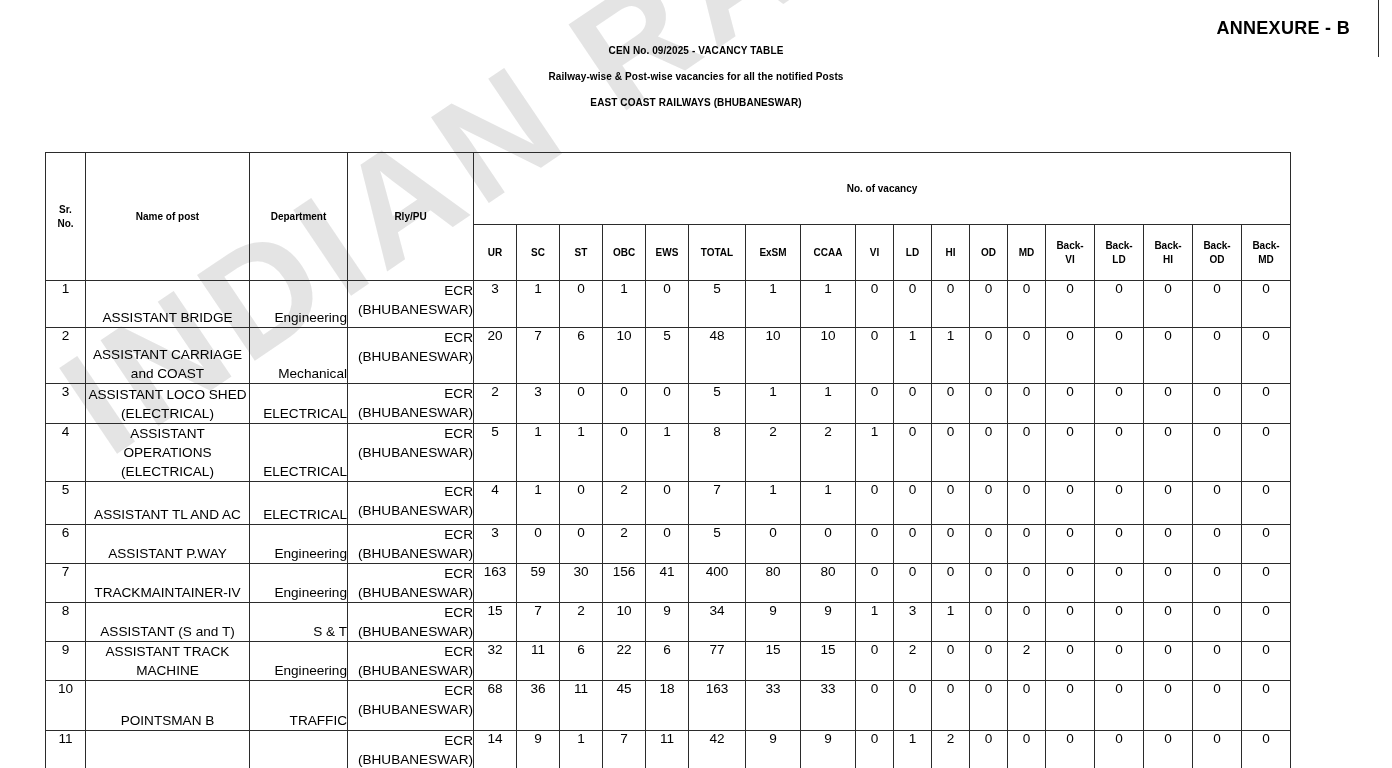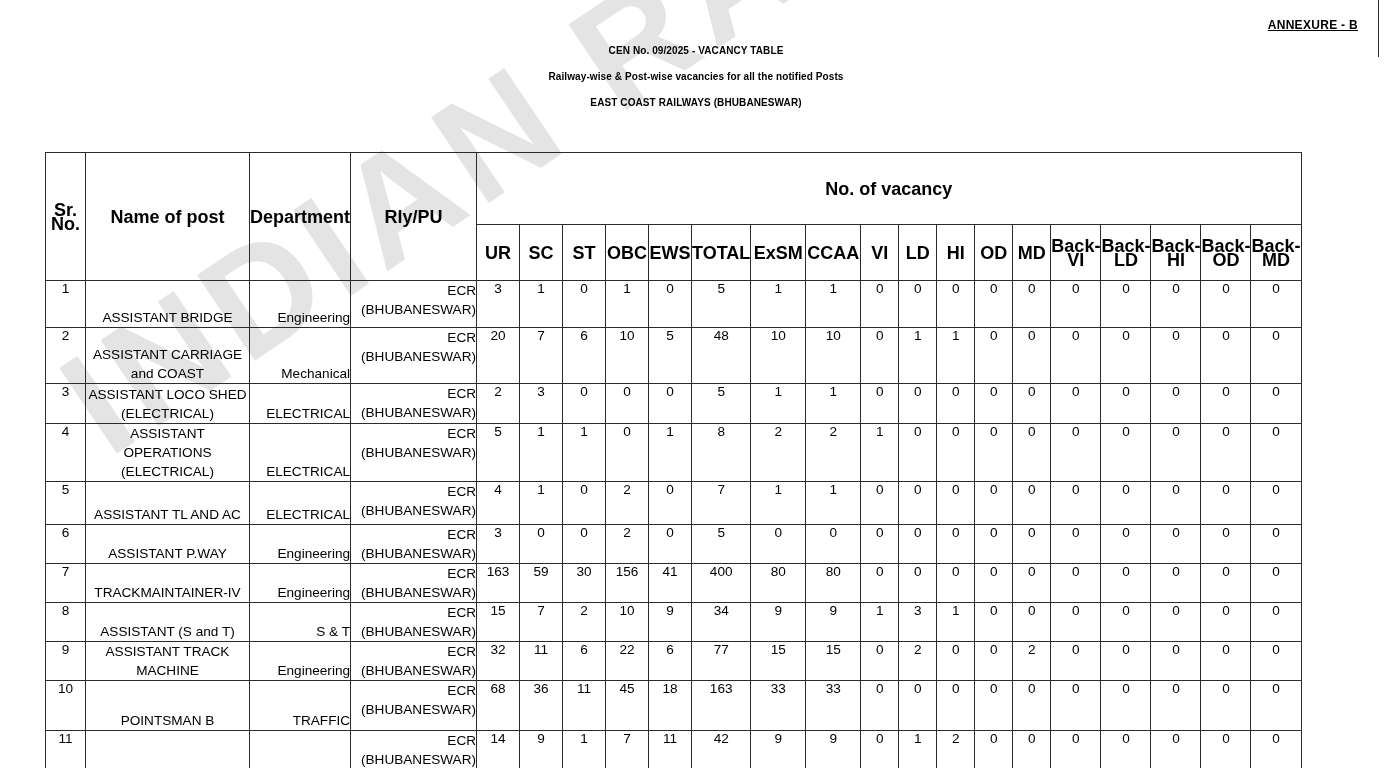--- a/index.html
+++ b/index.html
@@ -45,27 +45,26 @@
   
   #page {
     position: relative;
     z-index: 10;
     width: 1392px;
     height: 768px;
   }
 
   #annexure-label {
     position: absolute;
-    right: 34px;
+    right: 42px;
     top: 18px;
-    font-size: 12px;
+    font-size: 18px;
     font-weight: bold;
     letter-spacing: 0.3px;
     z-index: 20;
-    text-decoration: underline;
   }
   #right-rule {
     position: absolute;
     right: 13px;
     top: 0px;
     width: 0;
     height: 57px;
     border-left: 1px solid #2b2b2b;
     z-index: 20;
   }
@@ -96,21 +95,21 @@
     background: transparent;
   }
   #vacancy-table th,
   #vacancy-table td {
     border: 1px solid #2b2b2b;
     padding: 0;
     background: transparent;
   }
   #vacancy-table th {
     font-weight: bold;
-    font-size: 18px;
+    font-size: 10px;
     vertical-align: middle;
     line-height: 14px;
   }
   #vacancy-table td {
     font-size: 13.6px;
     font-weight: normal;
   }
 
   th.h-grp {
     height: 71px;

